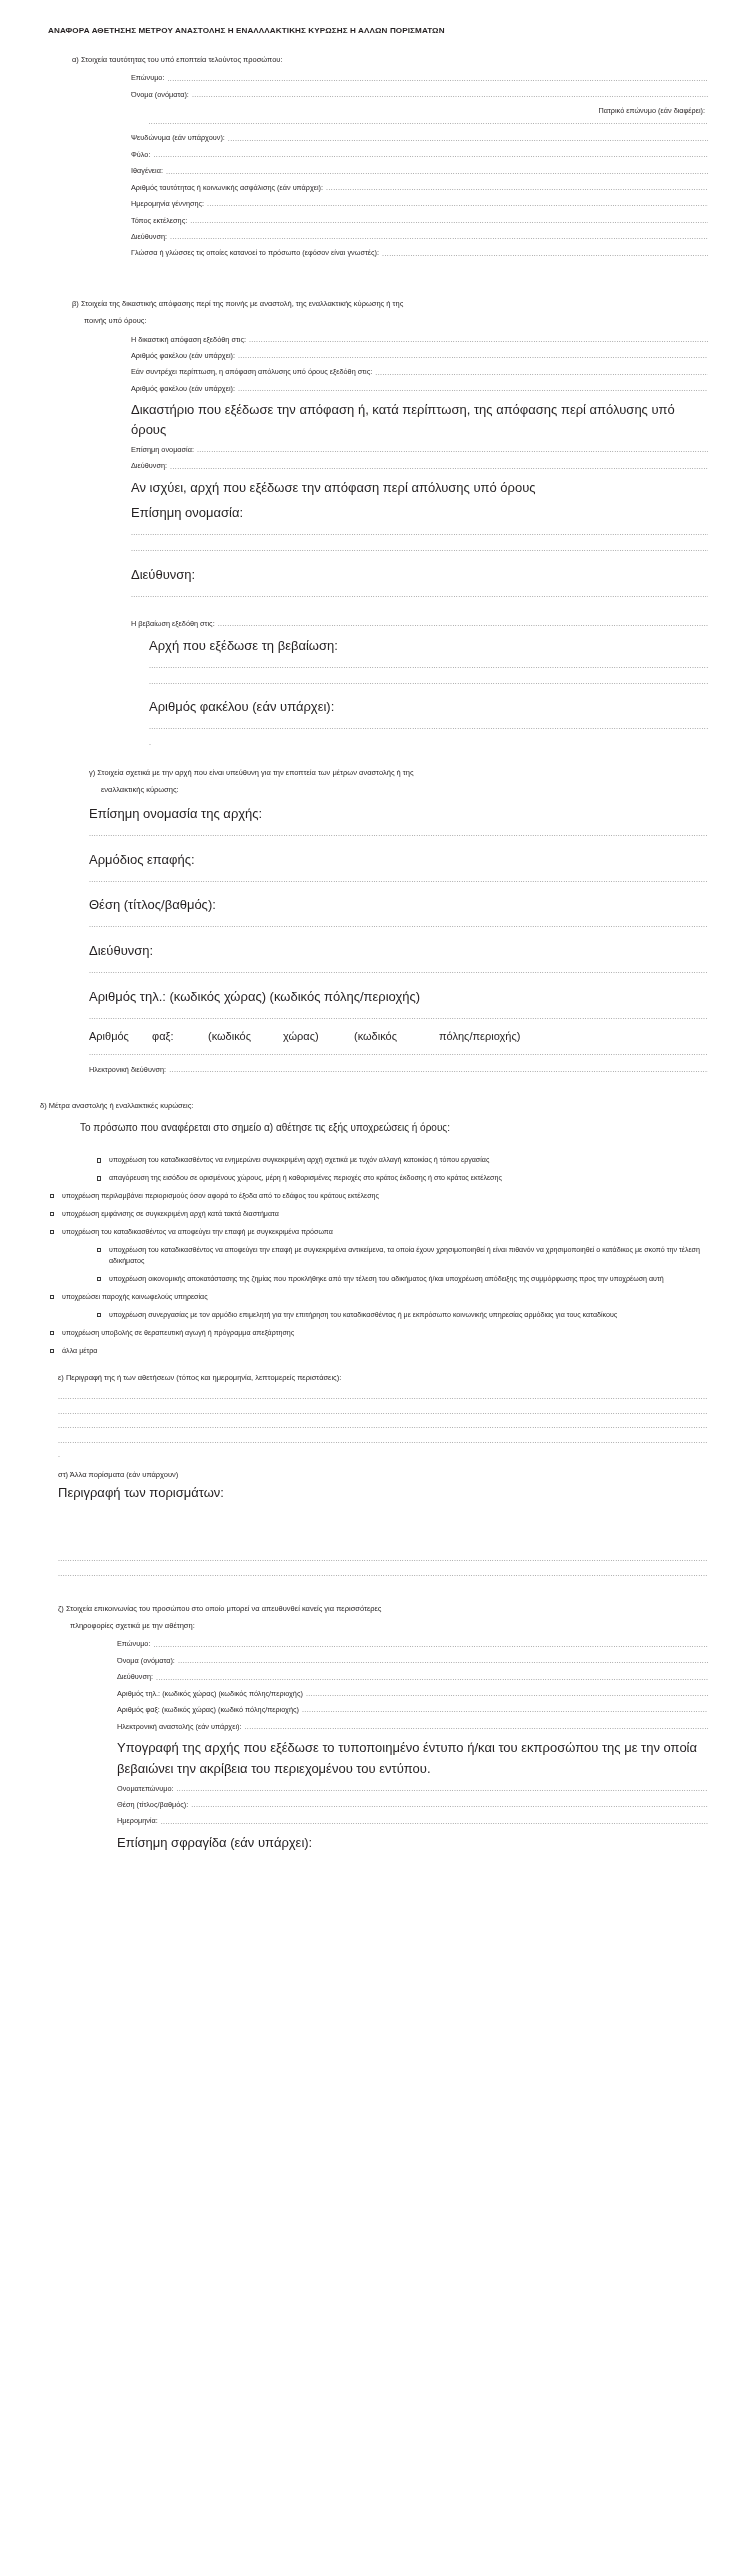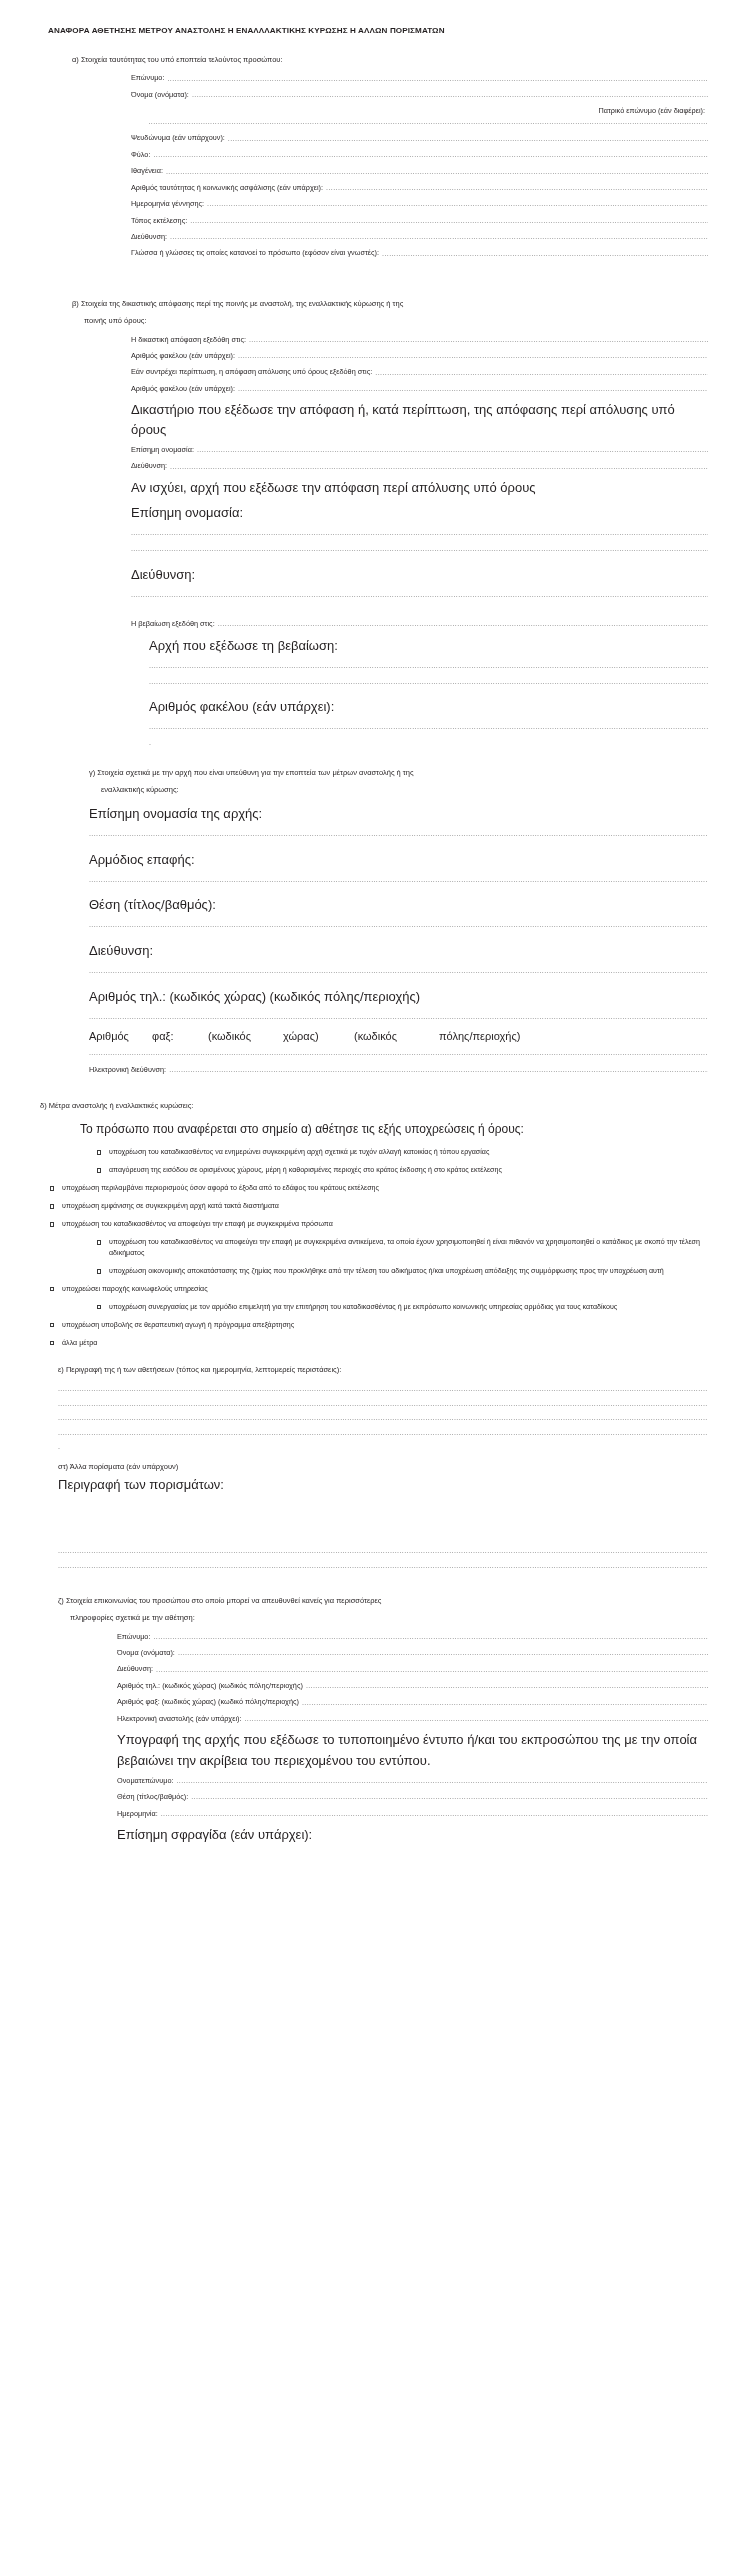--- a/index.html
+++ b/index.html
@@ -79,23 +79,23 @@
     font-size: 13px;
     line-height: 1.5;
     margin-bottom: 5.5px;
   }
   .gap-sm { height: 9px; }
   .gap-md { height: 20px; }
   .gap-lg { height: 34px; }
   .gap-xl { height: 46px; }
 
   .para {
-    font-size: 12px;
+    font-size: 10px;
     line-height: 1.55;
-    margin-bottom: 9px;
+    margin-bottom: 20px;
   }
 
   .bullet {
     position: relative;
     font-size: 7.1px;
     line-height: 1.55;
     margin-bottom: 7px;
     padding-left: 12px;
   }
   .bullet:before {

